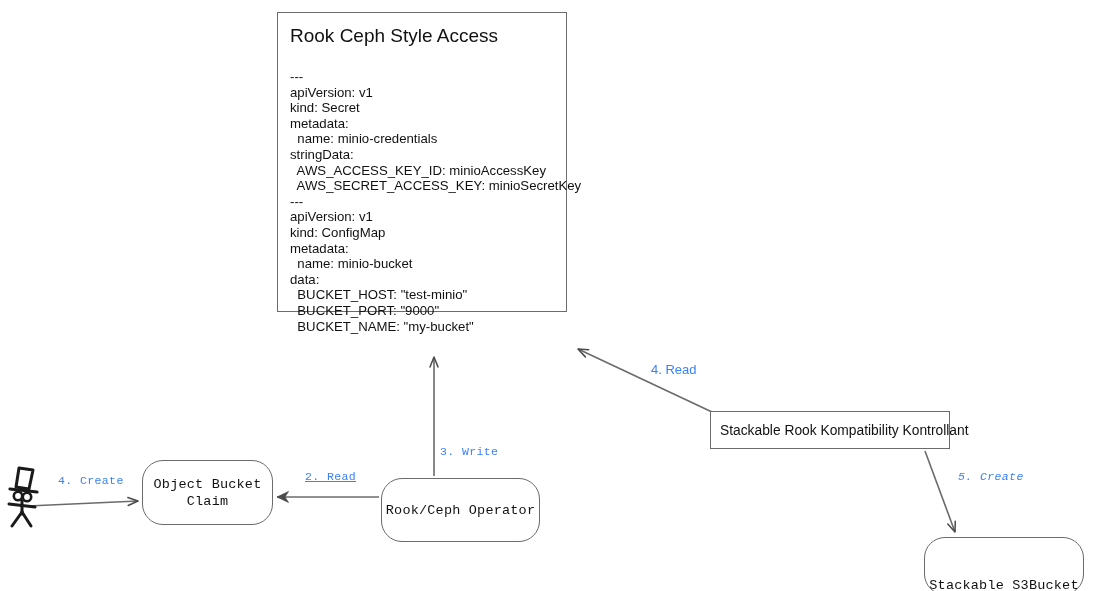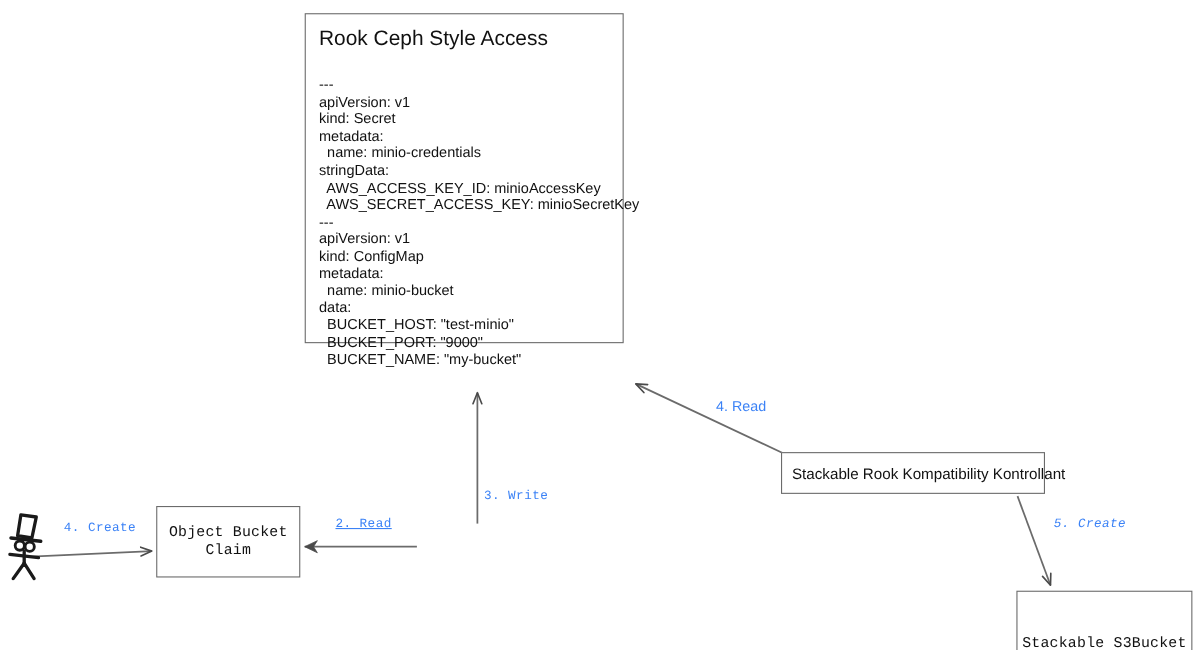--- a/index.html
+++ b/index.html
@@ -53,20 +53,21 @@
     line-height: 15.6px;
     color: #111111;
     white-space: pre;
   }
 
   .mono-box {
     display: flex;
     align-items: center;
     justify-content: center;
     text-align: center;
+    border-radius: 21px;
   }
   .mono-box .box-label {
     font-family: "Liberation Mono", "DejaVu Sans Mono", monospace;
     font-size: 13.5px;
     line-height: 17px;
     color: #111111;
     letter-spacing: 0.2px;
   }
   .sans-box {
     display: flex;
@@ -188,20 +189,23 @@
   BUCKET_HOST: "test-minio"
   BUCKET_PORT: "9000"
   BUCKET_NAME: "my-bucket"</div>
   </div>
 
   <div class="box mono-box obc-box">
     <span class="box-label" style="white-space:pre">Object Bucket
 Claim</span>
   </div>
 
+  <div class="box mono-box operator-box">
+    <span class="box-label">Rook/Ceph Operator</span>
+  </div>
 
   <div class="box sans-box kontrollant-box">
     <span class="box-label">Stackable Rook Kompatibility Kontrollant</span>
   </div>
 
   <div class="box mono-box s3bucket-box">
     <span class="box-label">Stackable S3Bucket</span>
   </div>
 
   <div class="edge-label mono lbl-create1">4. Create</div>

